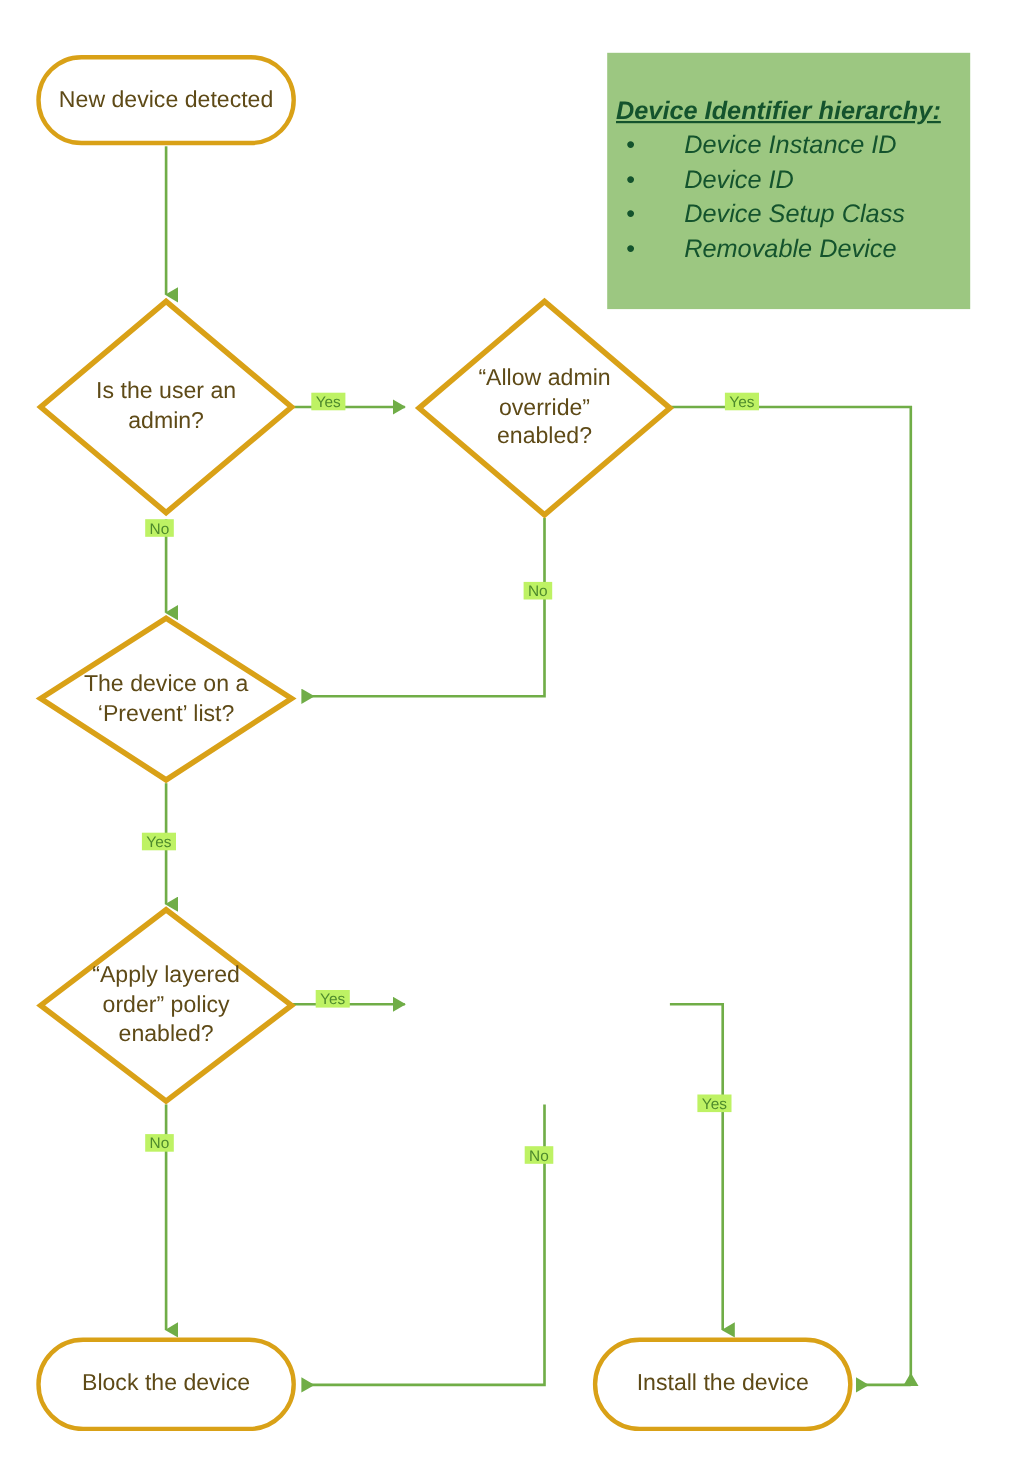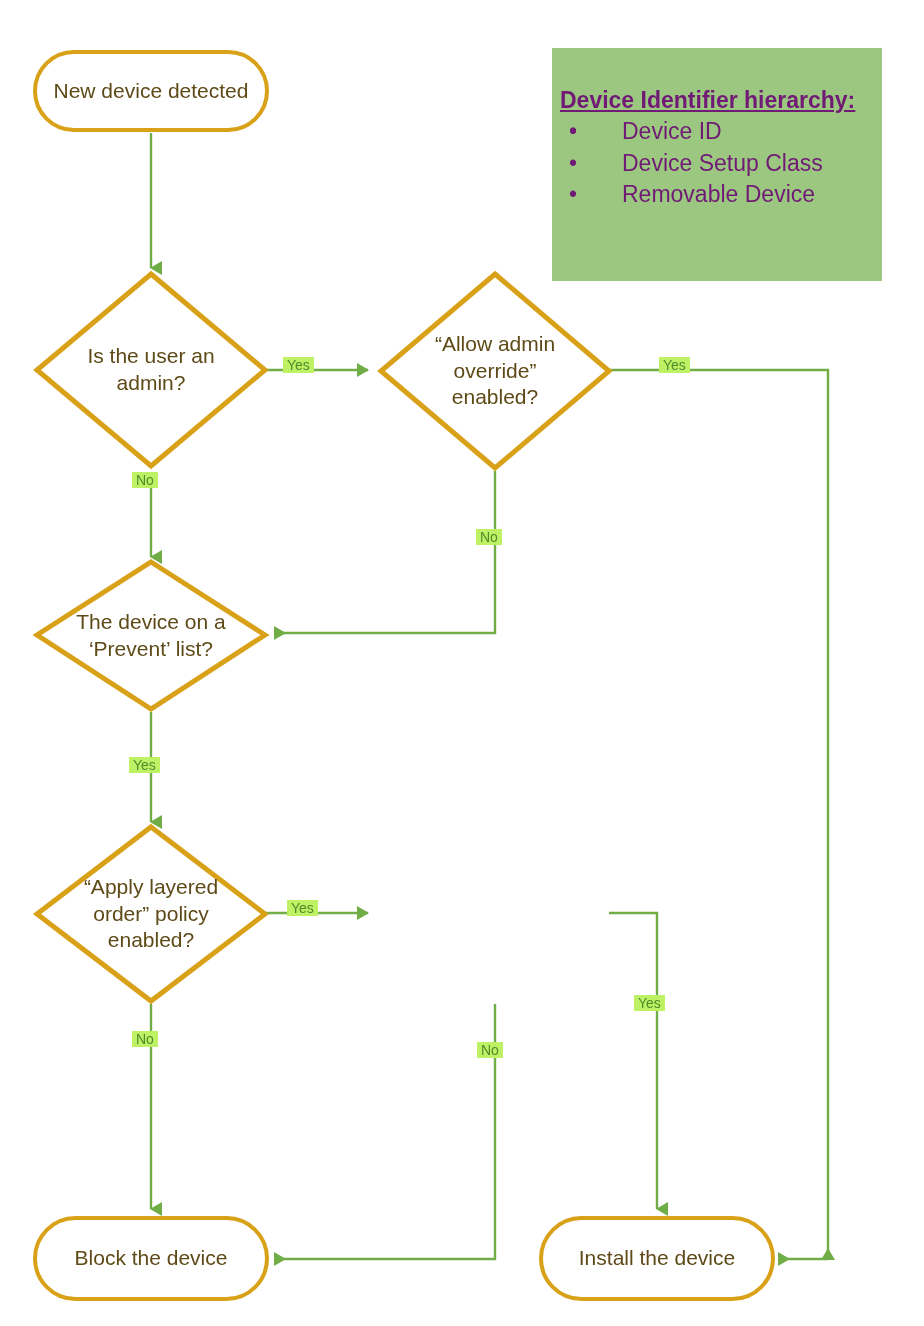--- a/index.html
+++ b/index.html
@@ -65,22 +65,23 @@
     font-size: 21px;
     line-height: 1.28;
     white-space: pre-line;
     padding: 0 16px;
     box-sizing: border-box;
   }
   
   .callout {
     position: absolute;
     background: #9CC781;
-    color: #701a75;
+    color: #14532d;
     box-sizing: border-box;
+    font-style: italic;
   }
   .callout-title {
     font-size: 23px;
     font-weight: bold;
     text-decoration: underline;
     line-height: 1.3;
     white-space: nowrap;
   }
   .callout-list {
     list-style: none;
@@ -225,20 +226,21 @@
 
   <div class="edge-label" style="left:634px; top:995px;">Yes</div>
 
   <div class="edge-label" style="left:477px; top:1042px;">No</div>
 
   <div class="callout" style="left:552px; top:48px; width:330px; height:233px; padding:38px 0 0 8px;">
     <div class="callout-title">Device Identifier hierarchy:</div>
     <ul class="callout-list">
       <li>
         <span class="bullet">•</span>
+        <span>Device Instance ID</span>
       </li>
       <li>
         <span class="bullet">•</span>
         <span>Device ID</span>
       </li>
       <li>
         <span class="bullet">•</span>
         <span>Device Setup Class</span>
       </li>
       <li>

